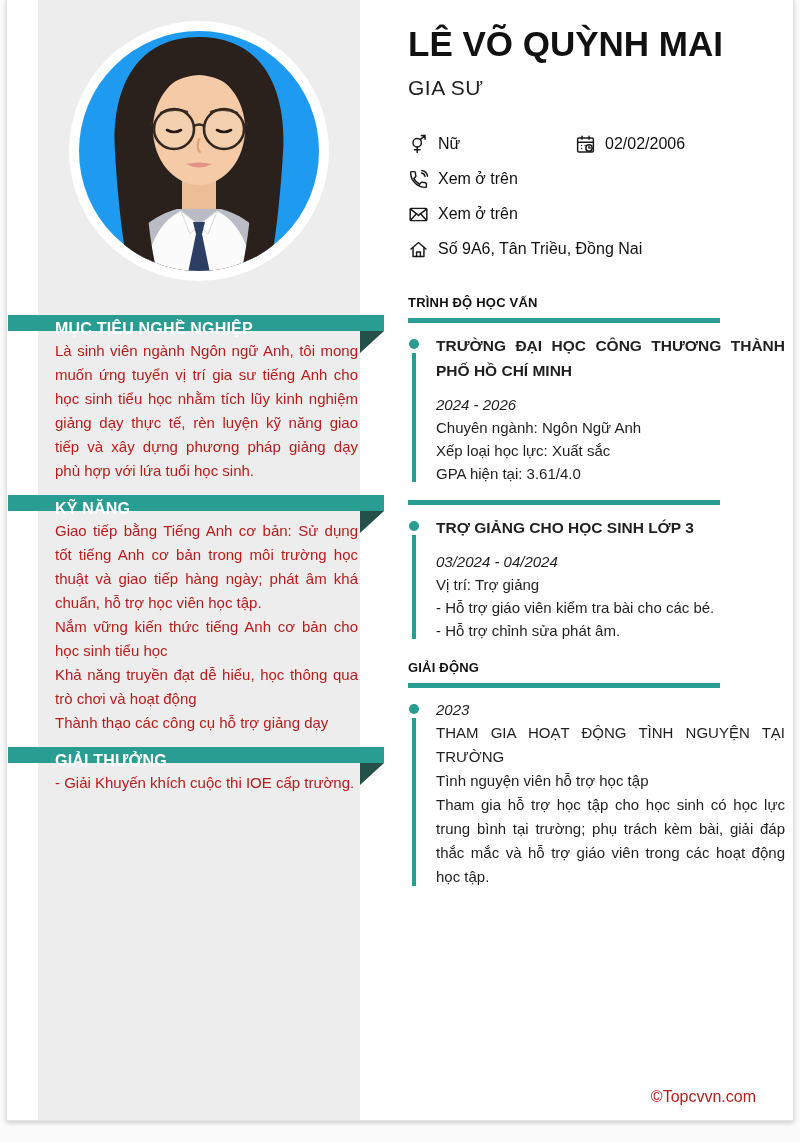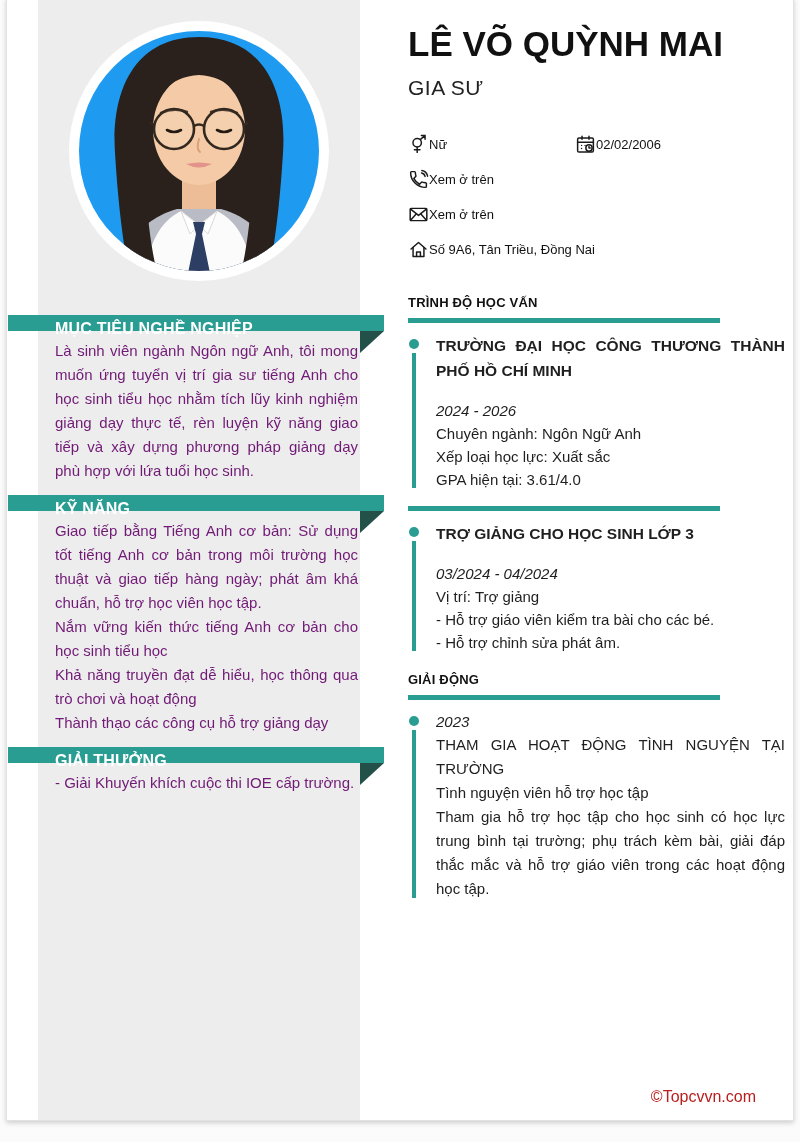--- a/index.html
+++ b/index.html
@@ -14,47 +14,47 @@
              background:var(--sidebar_bg,#ededed); }
   .photo-wrap { padding-top:22px; display:flex; justify-content:center; }
   .s-section { margin-top:34px; }
   .s-section + .s-section { margin-top:12px; }
   .banner { position:relative; margin-left:-30px; width:376px; height:16px;
             background:var(--accent,#2a9d93); color:#fff; font-size:16px; font-weight:bold;
             line-height:28px; padding-left:47px; letter-spacing:.2px; }
   .fold { position:absolute; right:0; top:100%; width:24px; height:22px;
           background:var(--accent_dark,#235049);
           clip-path:polygon(0 0,100% 0,0 100%); }
-  .s-body { padding:8px 2px 0 17px; color:#701a75; font-size:15px; line-height:24px; }
+  .s-body { padding:8px 2px 0 17px; color:#b91c1c; font-size:15px; line-height:24px; }
   .just { text-align:justify; }
   .s-body p { margin:0; }
 
   
   .main { position:absolute; left:401px; top:0; width:377px; height:100%; color:#1f1f1f; }
   h1.name { margin-top:24px; font-size:35px; line-height:41px; font-weight:bold; color:#111;
             letter-spacing:0; }
   .subtitle { margin-top:12px; font-size:21px; line-height:24px; color:#222; letter-spacing:.5px; }
   .contact { margin-top:33px; }
   .c-row { display:flex; align-items:center; margin-bottom:13px; height:22px; }
-  .c-item { display:flex; align-items:center; font-size:13px; color:#111; }
+  .c-item { display:flex; align-items:center; gap:9px; font-size:16px; color:#111; }
   .c-item.col1 { width:167px; }
   .c-item svg { flex:0 0 auto; }
 
   .m-section { margin-top:15px; }
   .m-section.first { margin-top:32px; }
   h2.sec { font-size:13px; font-weight:bold; color:#111; line-height:22px; letter-spacing:.2px; }
   .rule { width:312px; height:5px; background:var(--accent,#2a9d93); margin:4px 0 10px 0; }
 
   .entry { position:relative; padding-left:28px; }
   .dot { position:absolute; left:1px; top:6px; width:10px; height:10px; border-radius:50%;
          background:var(--accent,#2a9d93); }
   .vline { position:absolute; left:4px; top:20px; bottom:3px; width:4px;
            background:var(--accent,#2a9d93); }
   .e-title { font-weight:bold; font-size:15.5px; line-height:25px; }
-  .e-period { font-style:italic; font-size:15px; line-height:23px; margin-top:16px; }
+  .e-period { font-style:italic; font-size:15px; line-height:23px; margin-top:10px; }
   .e-line { font-size:15px; line-height:23px; }
   .e-para { font-size:15px; line-height:24px; }
 
   .footer { position:absolute; right:29px; bottom:14px; font-size:16px; color:#b91c1c; }
 </style>
 </head>
 <body>
 
 <div class="canvas">
   <div class="page">

